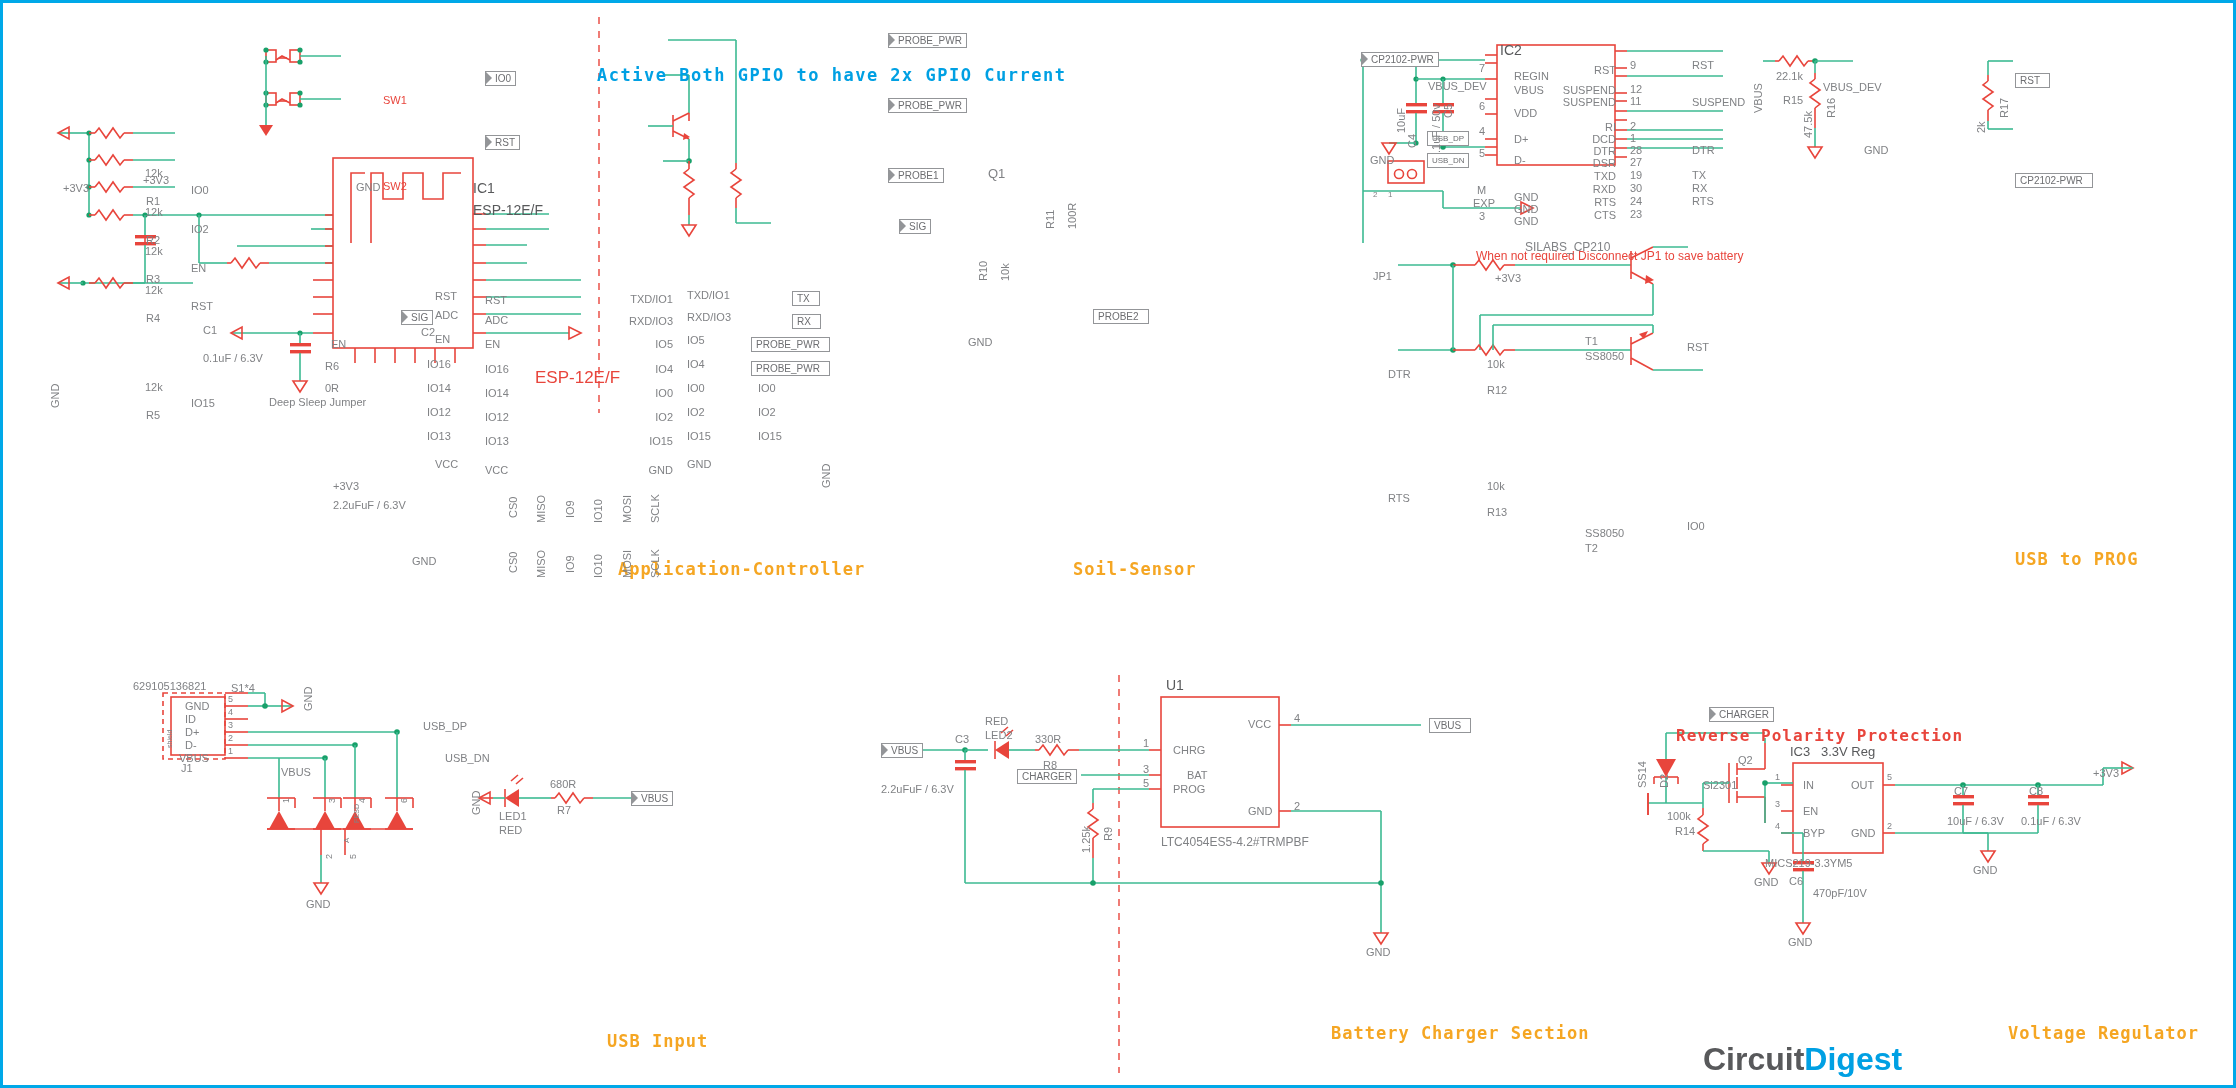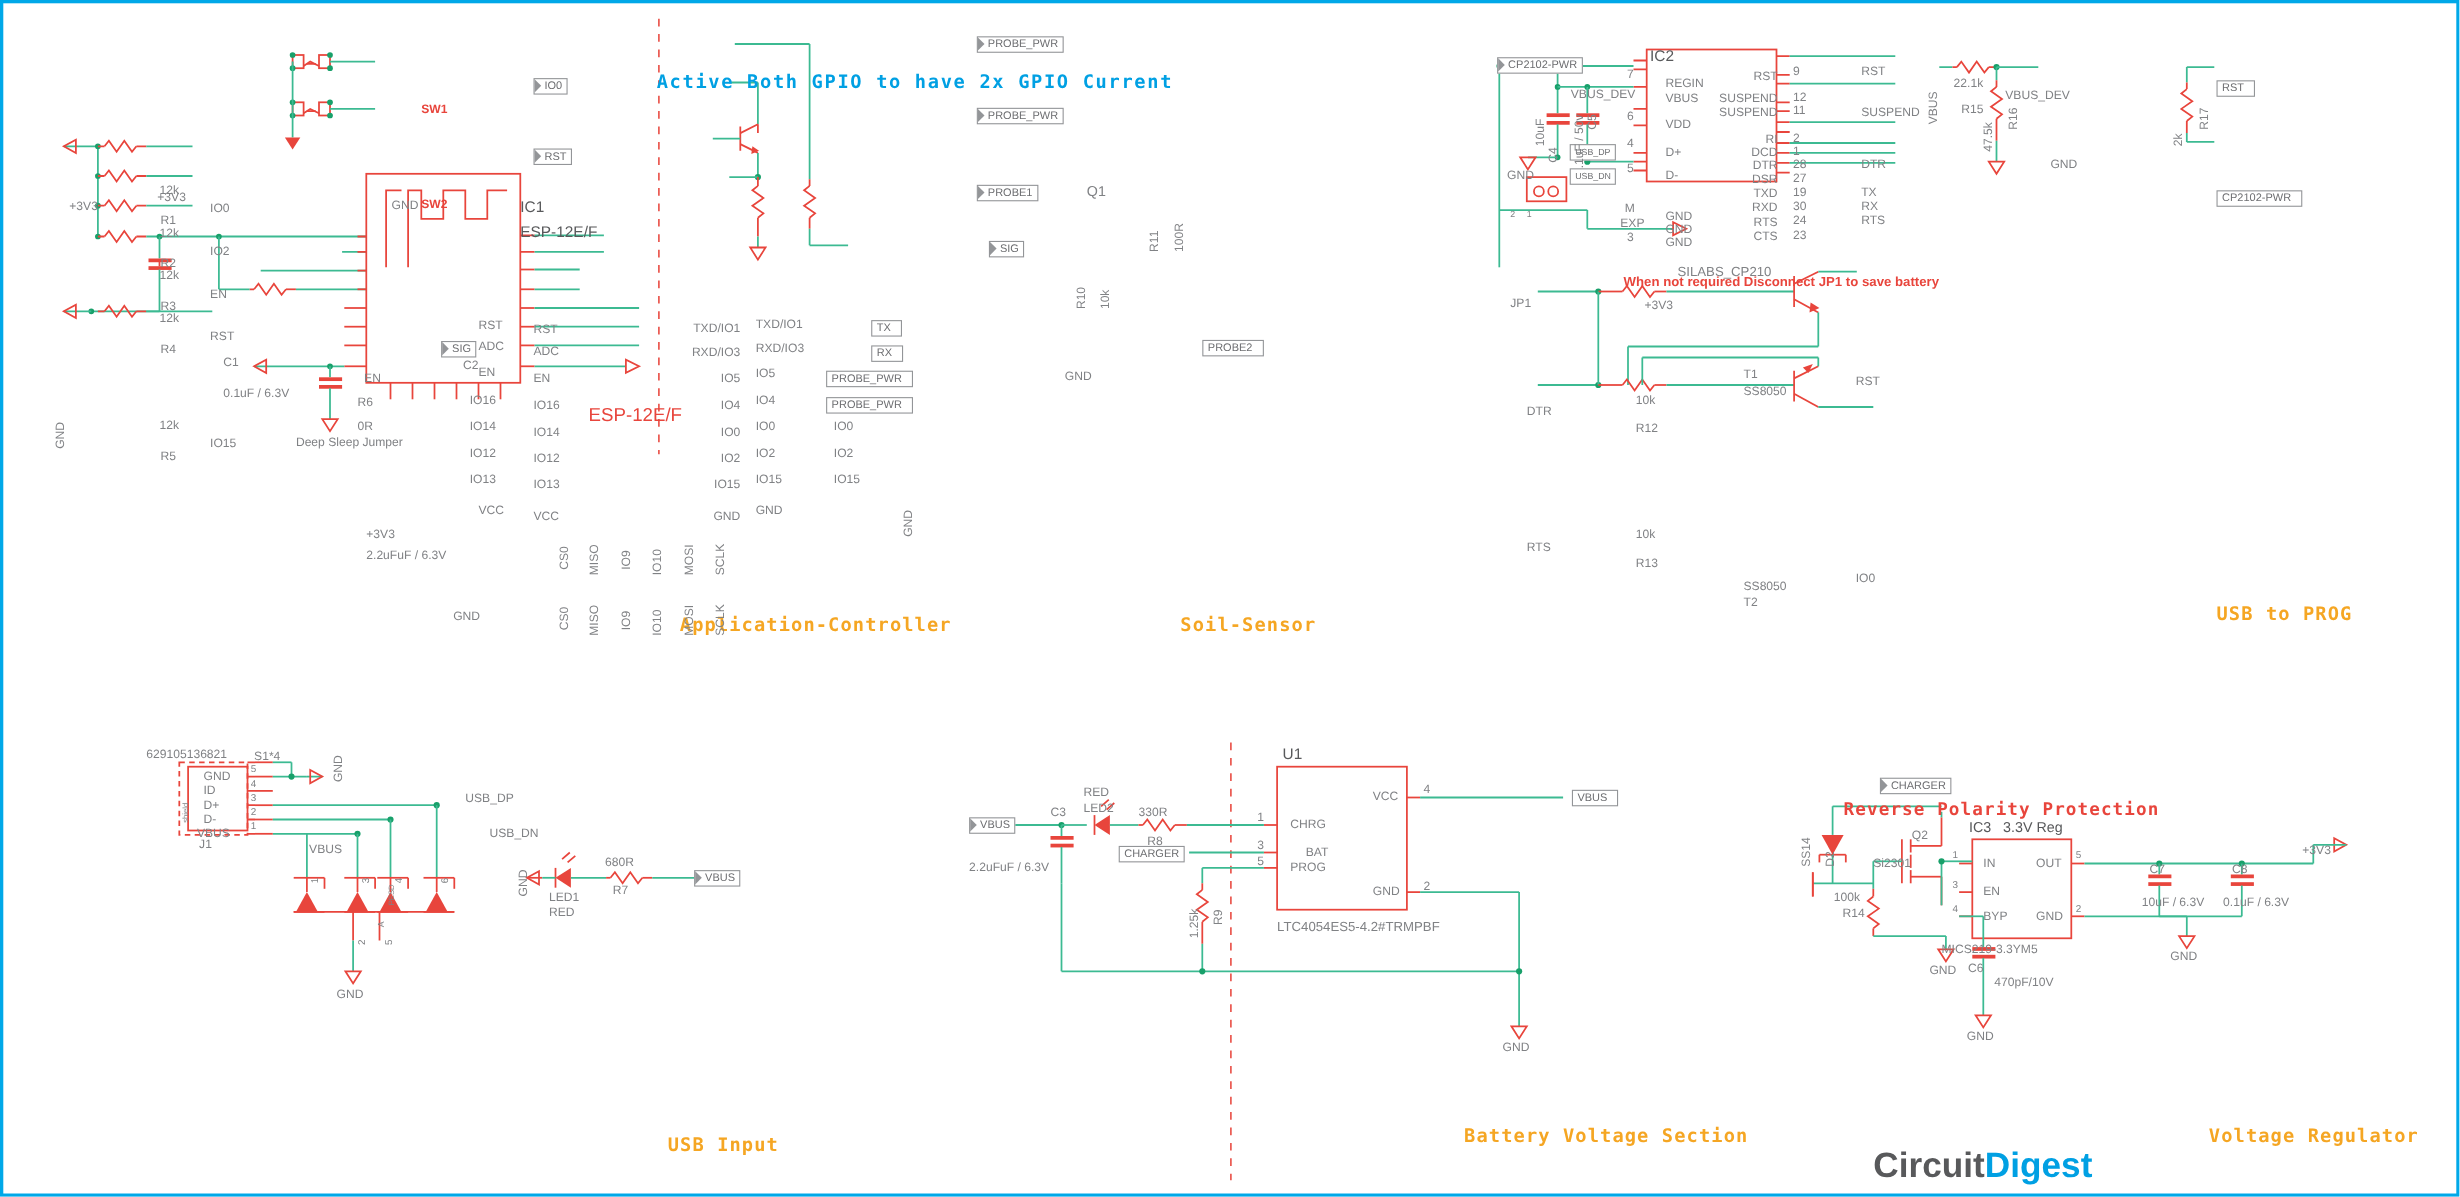--- a/index.html
+++ b/index.html
@@ -2,21 +2,21 @@
 <html><head>
 <meta charset="utf-8">
 <style>
   html,body{margin:0;padding:0;background:#fff;}
   body{width:2236px;height:1088px;position:relative;overflow:hidden;
        font-family:"Liberation Sans",sans-serif;}
   #sheet{position:absolute;left:0;top:0;width:2236px;height:1088px;
          border:3px solid #00a8e8;box-sizing:border-box;background:#fff;}
   svg#wires{position:absolute;left:0;top:0;width:2236px;height:1088px;}
   .lbl{position:absolute;white-space:nowrap;color:#808285;font-size:11px;line-height:1;}
-  .lblR{position:absolute;white-space:nowrap;color:#e8453c;font-size:11px;line-height:1;font-weight:bold;}
+  .lblR{position:absolute;white-space:nowrap;color:#e8453c;font-size:11px;line-height:1;}
   .lblBig{position:absolute;white-space:nowrap;color:#58595b;font-size:14px;line-height:1;}
   .sect{position:absolute;white-space:nowrap;color:#f5a623;font-size:17px;
         font-family:"DejaVu Sans Mono",monospace;letter-spacing:1px;font-weight:bold;}
   .note{position:absolute;white-space:nowrap;color:#00a0e3;font-size:17px;
         font-family:"DejaVu Sans Mono",monospace;letter-spacing:1.5px;font-weight:bold;}
   .icbody{position:absolute;white-space:nowrap;color:#e8453c;font-size:17px;}
   .vert{transform-origin:0 0;transform:rotate(-90deg);}
   .netflag{position:absolute;height:15px;border:1px solid #939598;background:#fff;
            color:#6d6e71;font-size:10px;line-height:13px;padding:0 4px 0 9px;
            box-sizing:border-box;white-space:nowrap;}
@@ -501,21 +501,21 @@
   <line class="w" x1="1663" y1="774" x2="1663" y2="800"></line>
   <line class="w" x1="1645" y1="800" x2="1700" y2="800"></line>
   <line class="p" x1="1645" y1="790" x2="1645" y2="812"></line>
   <line class="p" x1="1645" y1="790" x2="1645" y2="812"></line>
 </svg>
 
 <div class="sect" style="left:615px;top:556px">Application-Controller</div>
 <div class="sect" style="left:1070px;top:556px">Soil-Sensor</div>
 <div class="sect" style="left:2012px;top:546px">USB to PROG</div>
 <div class="sect" style="left:604px;top:1028px">USB Input</div>
-<div class="sect" style="left:1328px;top:1020px">Battery Voltage Section</div>
+<div class="sect" style="left:1328px;top:1020px">Battery Charger Section</div>
 <div class="sect" style="left:2005px;top:1020px">Voltage Regulator</div>
 
 <div class="note" style="left:594px;top:62px">Active Both GPIO to have 2x GPIO Current</div>
 <div class="lblR" style="left:1473px;top:247px;font-size:12px">When not required Disconnect JP1 to save battery</div>
 <div class="sect" style="left:1673px;top:723px;color:#e8453c;font-size:16px">Reverse Polarity Protection</div>
 
 <div class="logo" style="left:1700px;top:1038px"><span class="c">Circuit</span><span class="d">Digest</span></div>
 
 <div class="lblBig" style="left:470px;top:178px">IC1</div>
 <div class="lblBig" style="left:470px;top:200px">ESP-12E/F</div>

